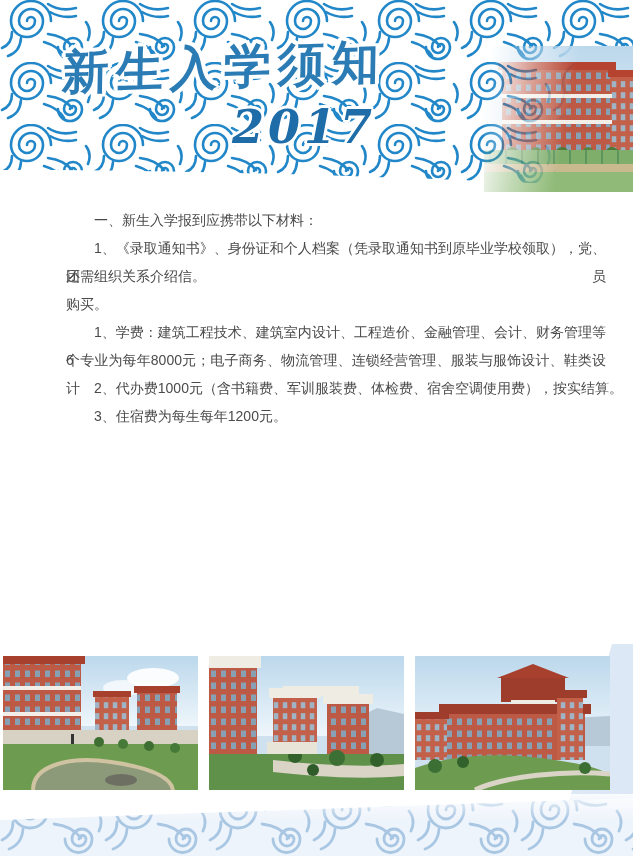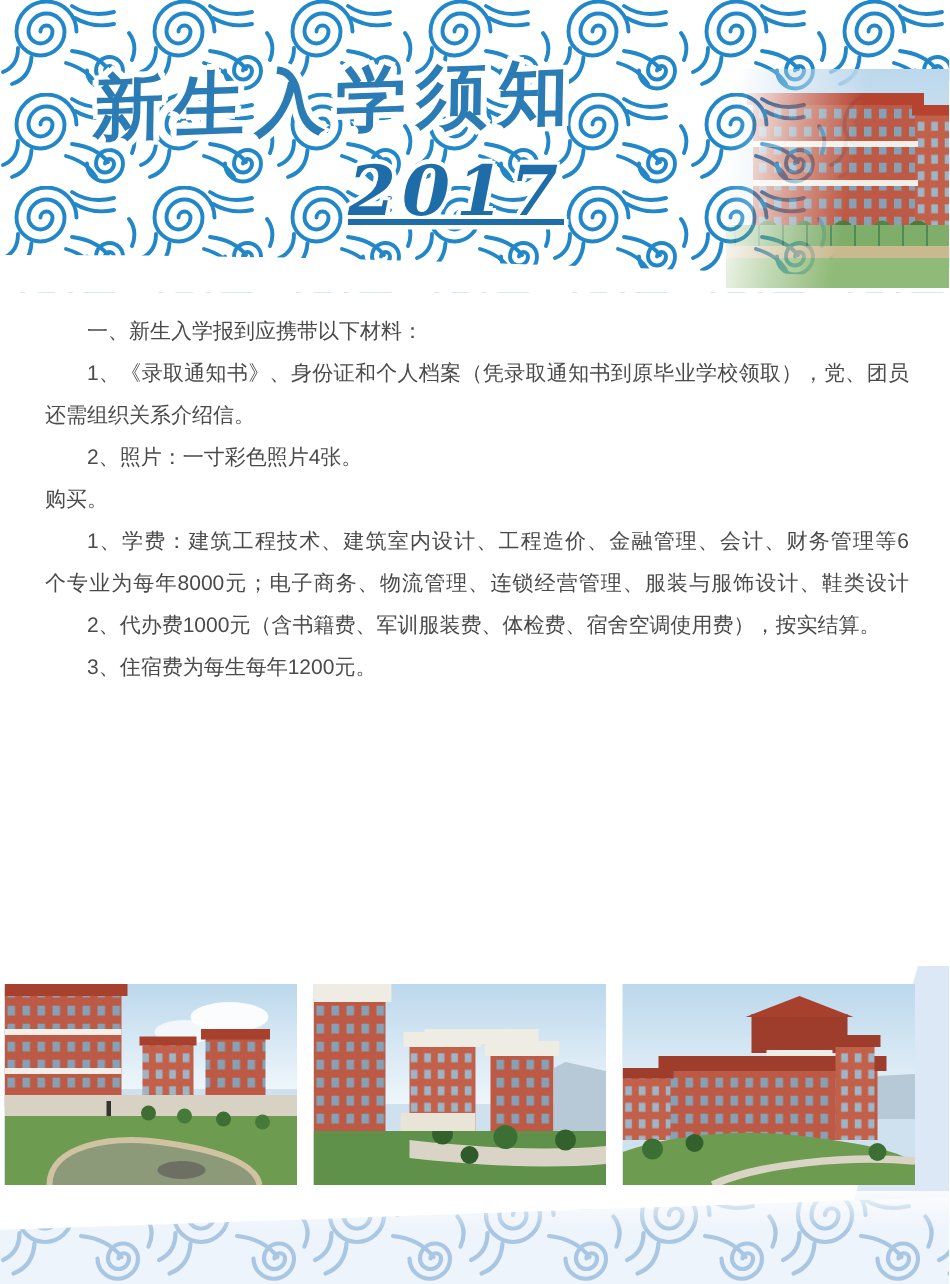--- a/index.html
+++ b/index.html
@@ -11,25 +11,25 @@
   .campus-photo-top{position:absolute;left:484px;top:46px;width:149px;height:146px;
         -webkit-mask-image:linear-gradient(100deg,rgba(0,0,0,0) 4%,rgba(0,0,0,.55) 30%,#000 55%);
         mask-image:linear-gradient(100deg,rgba(0,0,0,0) 4%,rgba(0,0,0,.55) 30%,#000 55%);}
   .title{position:absolute;left:62px;top:36px;margin:0;font-size:47px;font-weight:bold;
         letter-spacing:7px;color:#2b7cb5;transform:rotate(-2deg) skewX(-3deg);
         text-shadow:-3px -3px 0 #fff,3px -3px 0 #fff,-3px 3px 0 #fff,3px 3px 0 #fff,
                     -4px 0 0 #fff,4px 0 0 #fff,0 -4px 0 #fff,0 4px 0 #fff;}
   .year{position:absolute;left:232px;top:100px;font-family:"DejaVu Serif",serif;
         font-style:italic;font-weight:bold;font-size:46px;color:#1e6ca8;letter-spacing:4px;
         text-shadow:-2px -2px 0 #fff,2px -2px 0 #fff,-2px 2px 0 #fff,2px 2px 0 #fff,
-                    -3px 0 0 #fff,3px 0 0 #fff,0 -3px 0 #fff,0 3px 0 #fff;text-decoration:underline;}
+                    -3px 0 0 #fff,3px 0 0 #fff,0 -3px 0 #fff,0 3px 0 #fff;}
   
   .body-text{position:absolute;left:30px;top:206px;width:576px;color:#4a4a4a;
         font-size:14px;line-height:28px;}
-  .line{height:28px;white-space:nowrap;}
+  .line{height:28px;white-space:nowrap;margin-left:36px;}
   .line.indent{text-indent:2em;}
   .line.fill{white-space:normal;text-align:justify;text-align-last:justify;}
   
   .blue-wash{position:absolute;left:552px;top:644px;width:81px;height:196px;background:#dce8f5;
         clip-path:polygon(74% 0,100% 0,100% 100%,8% 100%);}
   
   .photo-row{position:absolute;left:3px;top:656px;width:630px;display:flex;gap:11px;}
   .photo{width:195px;height:134px;overflow:hidden;background:#cfe0ee;}
   .photo svg{display:block;}
   
@@ -128,21 +128,20 @@
       </svg>
     </div>
     <h1 class="title">新生入学须知</h1>
     <div class="year">2017</div>
   </div>
 
   <div class="body-text">
     <div class="line indent">一、新生入学报到应携带以下材料：</div>
     <div class="line indent fill">1、《录取通知书》、身份证和个人档案（凭录取通知书到原毕业学校领取），党、团员</div>
     <div class="line">还需组织关系介绍信。</div>
-    <div class="line indent">2、照片：一寸彩色照片4张。</div>
     <div class="line">购买。</div>
     <div class="line indent fill">1、学费：建筑工程技术、建筑室内设计、工程造价、金融管理、会计、财务管理等6</div>
     <div class="line fill">个专业为每年8000元；电子商务、物流管理、连锁经营管理、服装与服饰设计、鞋类设计</div>
     <div class="line indent">2、代办费1000元（含书籍费、军训服装费、体检费、宿舍空调使用费），按实结算。</div>
     <div class="line indent">3、住宿费为每生每年1200元。</div>
   </div>
 
   <div class="blue-wash"></div>
 
   <div class="photo-row">

